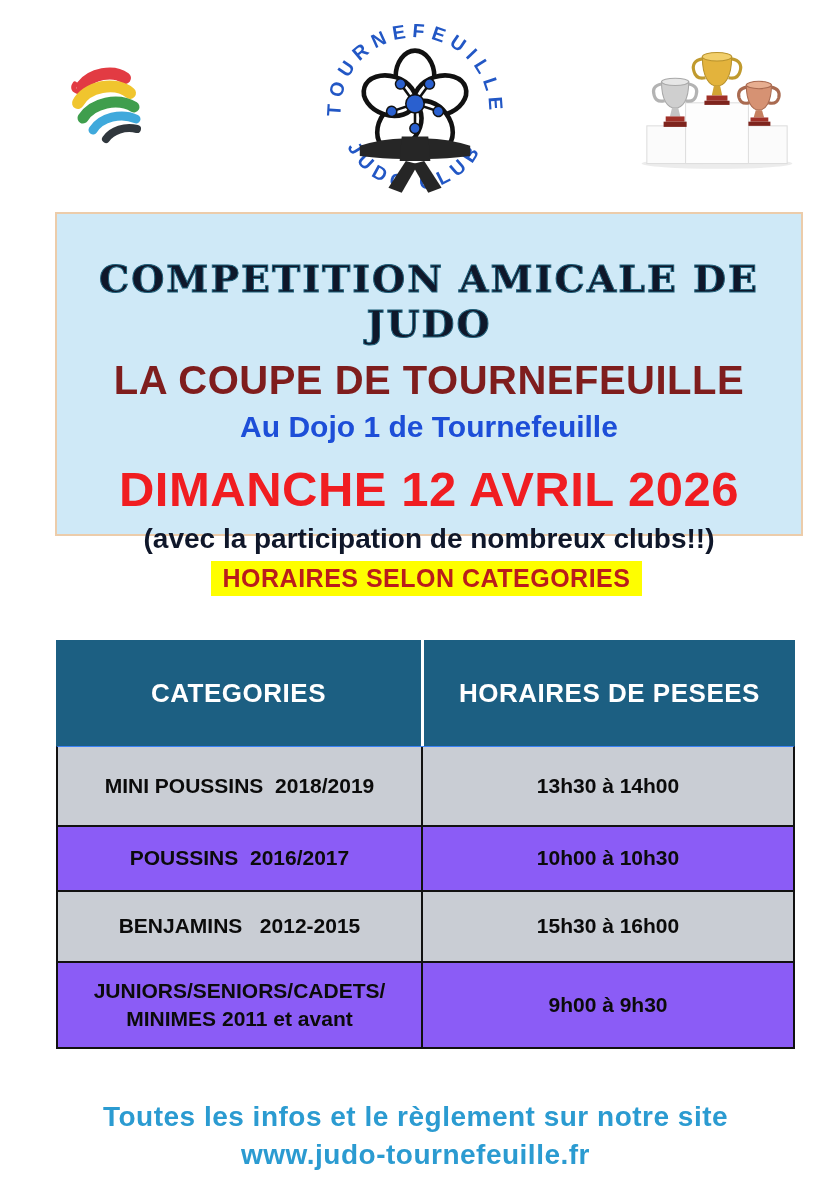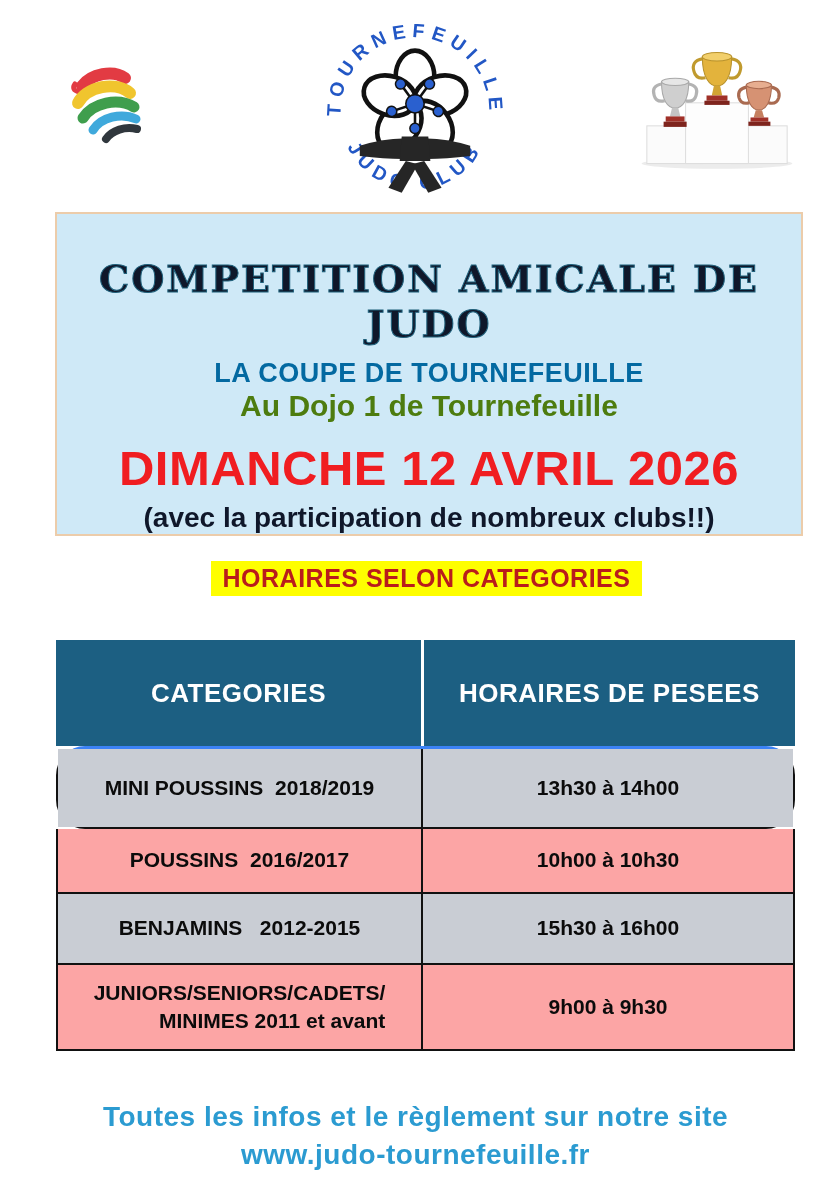--- a/index.html
+++ b/index.html
@@ -16,45 +16,45 @@
 
   
   .banner {
     position:absolute; left:55px; top:212px; width:748px; height:324px;
     background:#cfe9f7; border:2px solid #ecccaa; text-align:center; padding-top:42px;
   }
   .banner-line1 {
     font-family:"DejaVu Serif", serif; font-weight:bold; color:#0f172a;
     font-size:38px; letter-spacing:2px; -webkit-text-stroke:1px #20617c; margin-bottom:12px;
   }
-  .banner-line2 { color:#0369a1; font-weight:bold; font-size:27px; letter-spacing:0.5px; }
-  .banner-line3 { color:#4d7c0f; font-weight:bold; font-size:30px; margin-bottom:5px; }
+  .banner-line2 { color:#7f1d1d; font-weight:bold; font-size:40px; letter-spacing:0.5px; margin-bottom:7px; }
+  .banner-line3 { color:#1d4ed8; font-weight:bold; font-size:30px; margin-bottom:5px; }
   .banner-line4 { color:#f01d21; font-weight:bold; font-size:49px; letter-spacing:0.5px; margin-bottom:6px;margin-top:17px; }
   .banner-line5 { color:#0f172a; font-weight:bold; font-size:28px; }
 
   
   .section-label-wrap { position:absolute; left:0; top:561px; width:100%; text-align:center; }
   .section-label {
     display:inline-block; background:#fefe00; color:#b91c1c; font-weight:bold;
     font-size:25px; padding:3px 12px; letter-spacing:0.5px; margin-left:22px;
   }
 
   
   .sched-table { position:absolute; left:56px; top:640px; width:739px; }
   .thead { display:grid; grid-template-columns:365px 1fr; column-gap:3px; height:106px; }
   .hcell { background:#1c5f82; color:#ffffff; font-weight:bold; font-size:26px; letter-spacing:0.5px;
            display:flex; align-items:center; justify-content:center; }
   .trow { display:grid; grid-template-columns:365px 1fr;
           border-left:2px solid #111; border-right:2px solid #111; border-bottom:2px solid #111; }
-  .trow:nth-of-type(2) { border-top:3px solid #3b82f6;border-radius:29px; }
+  .trow:nth-of-type(2) { border-top:1px solid #3b82f6; }
   .tcell { display:flex; align-items:center; justify-content:center; text-align:center;
            font-weight:bold; font-size:21px; color:#0b0b0b; white-space:pre-wrap; line-height:1.35; }
   .tcell.cat { border-right:2px solid #111; }
   .bg-dark  { background:#c9cdd4; }
-  .bg-light { background:#fca5a5;text-align:right; }
+  .bg-light { background:#8b5cf6; }
   .h78 { height:78px; } .h63 { height:63px; } .h69 { height:69px; } .h84 { height:84px; }
 
   
   .footer { position:absolute; left:0; top:1082px; width:100%; text-align:center;
             color:#2b9bd1; font-weight:bold; font-size:28px; line-height:1.35; letter-spacing:0.5px;margin-top:16px; }
 </style>
 </head>
 <body>
 
 <div class="page">

